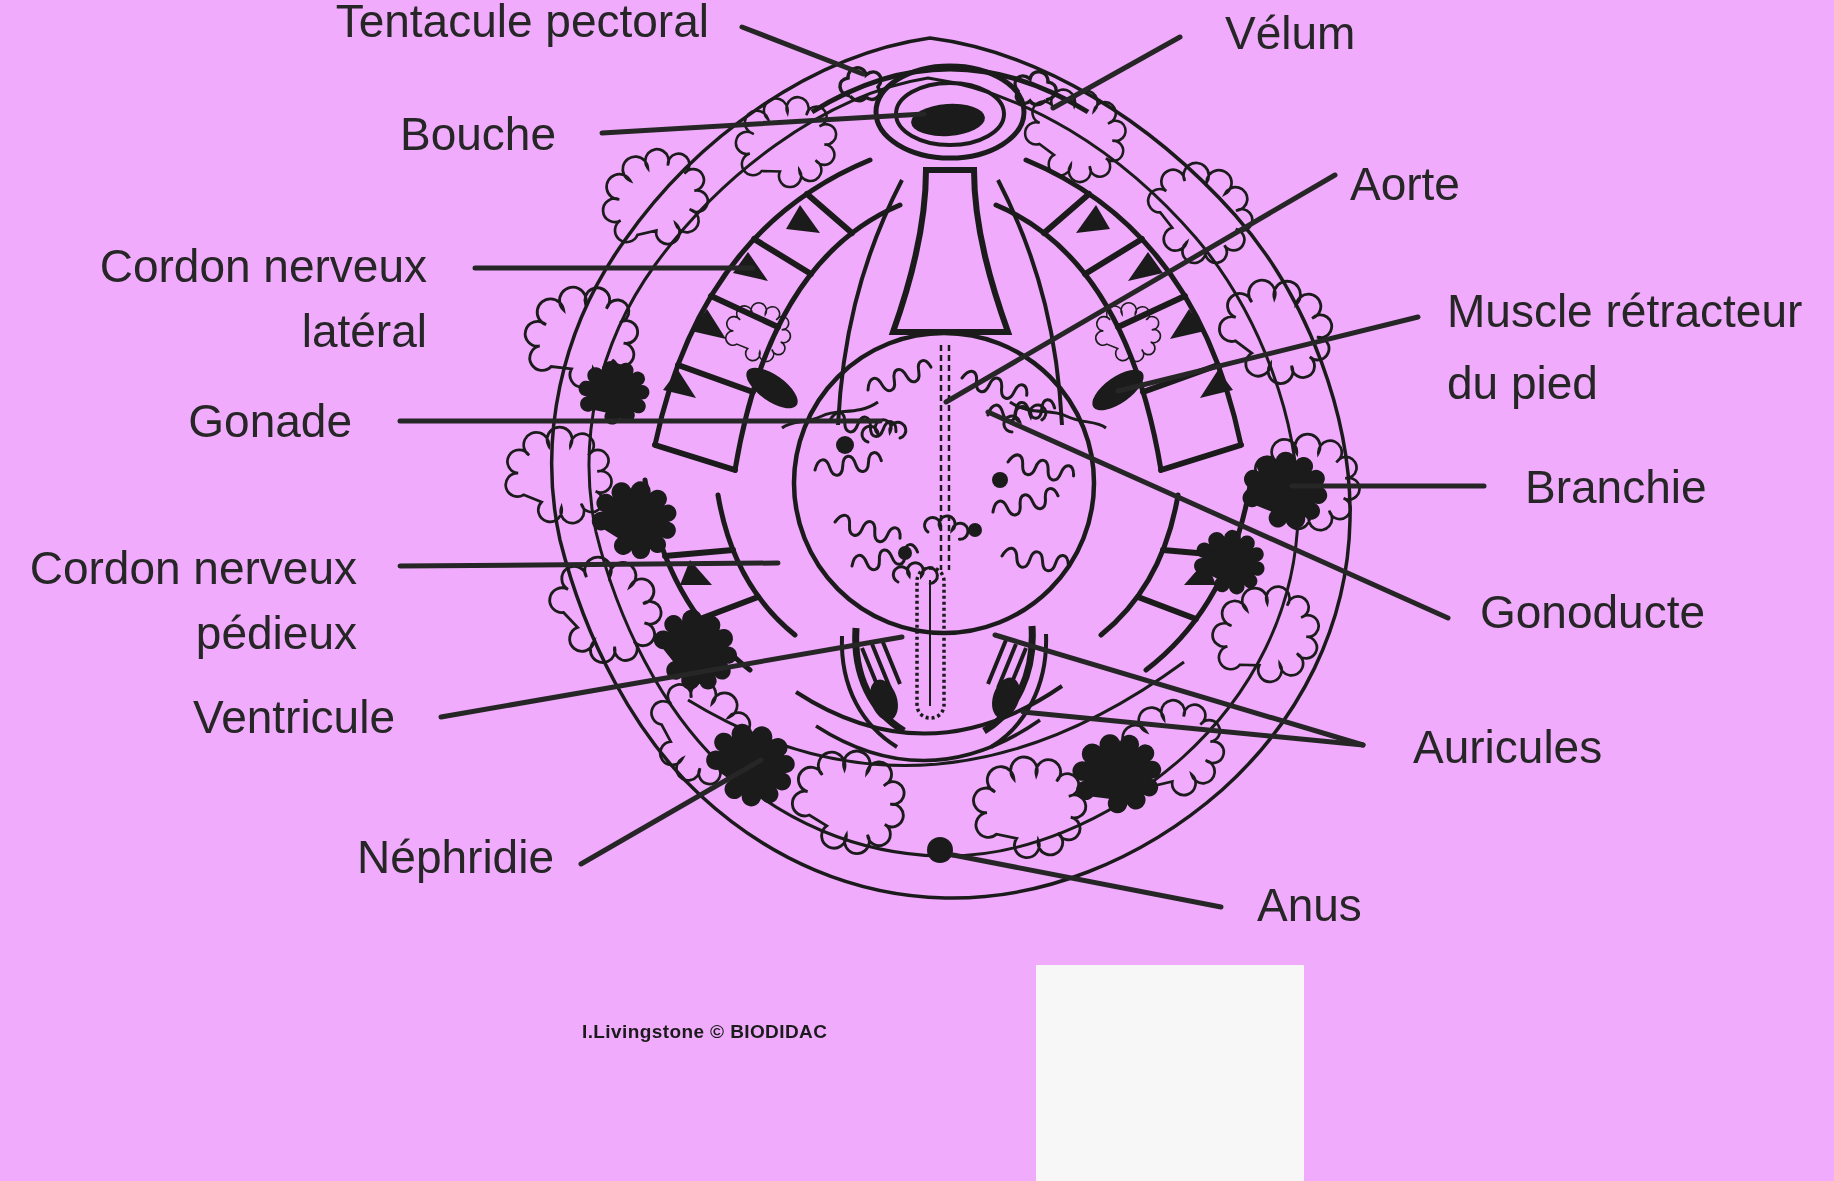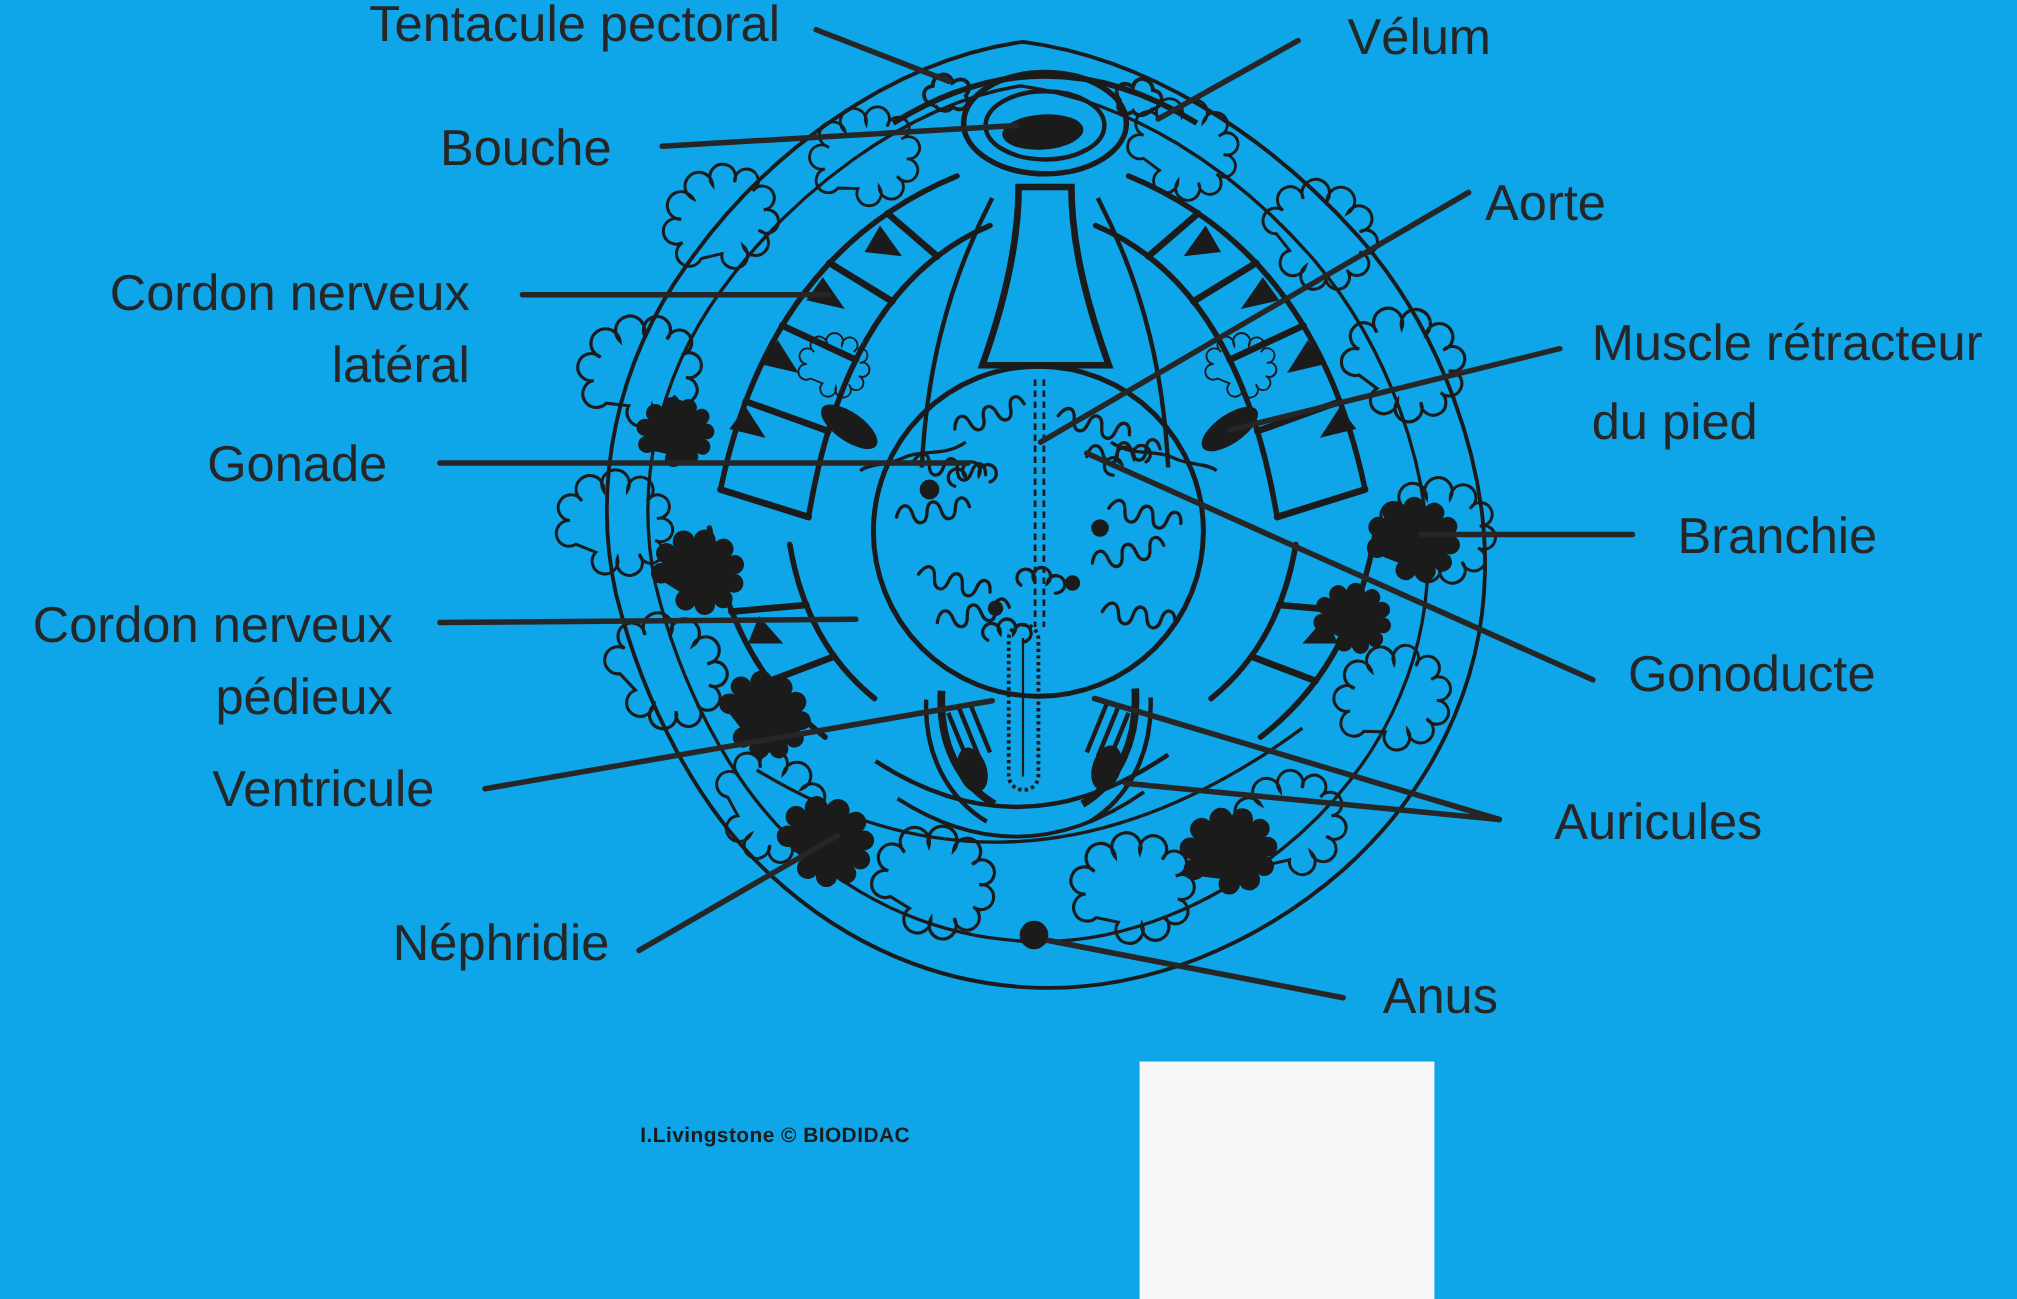--- a/index.html
+++ b/index.html
@@ -1,16 +1,16 @@
 <!DOCTYPE html>
 <html><head>
 <meta charset="utf-8">
 <style>
   html,body{margin:0;padding:0;background:#ffffff;}
-  .stage{position:relative;width:1834px;height:1181px;background:#0ea5e9;overflow:hidden;
+  .stage{position:relative;width:1834px;height:1181px;background:#f0abfc;overflow:hidden;
          font-family:"Liberation Sans", sans-serif;}
   svg{position:absolute;left:0;top:0;}
   text{fill:#262626;font-family:"Liberation Sans", sans-serif;font-size:46px;}
   text.credit{font-size:19px;font-weight:bold;letter-spacing:.4px;fill:#1b1b1b;}
   .ink{stroke:#1b1b1b;fill:none;}
   .lead{stroke:#262626;stroke-width:5;fill:none;}
   .blob{fill:#1b1b1b;stroke:none;}
 </style>
 </head>
 <body>

